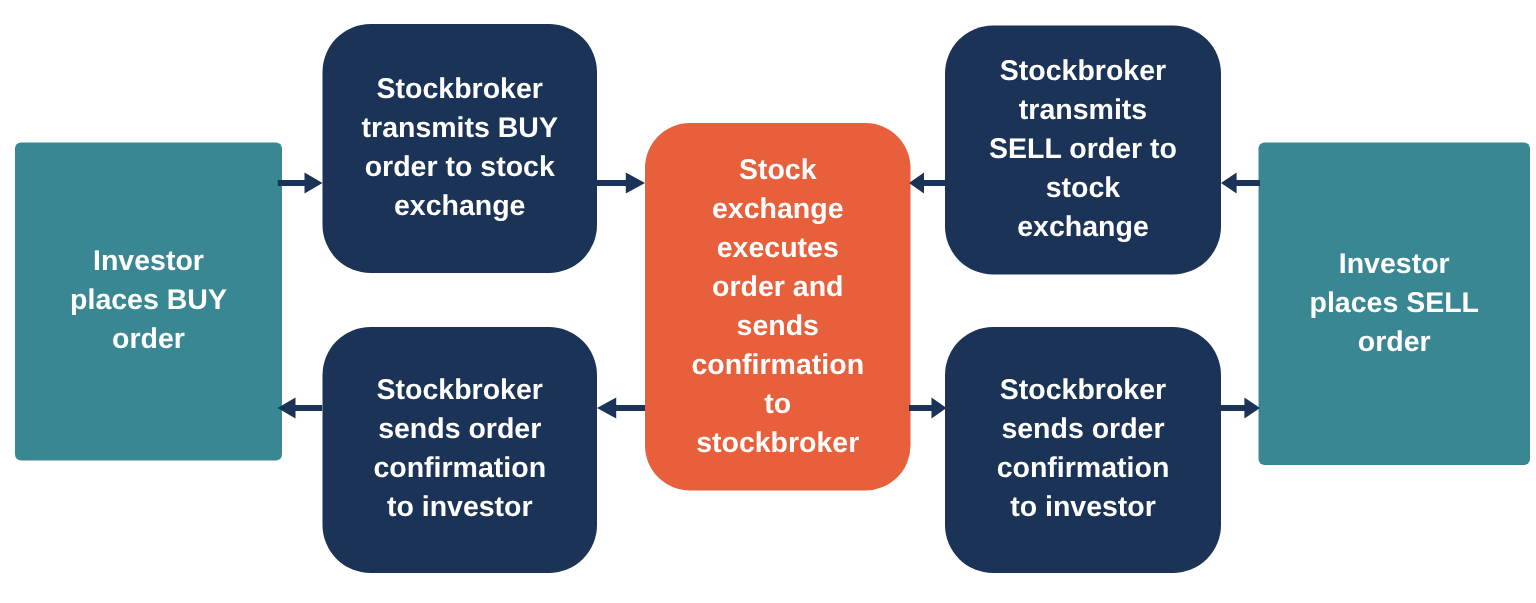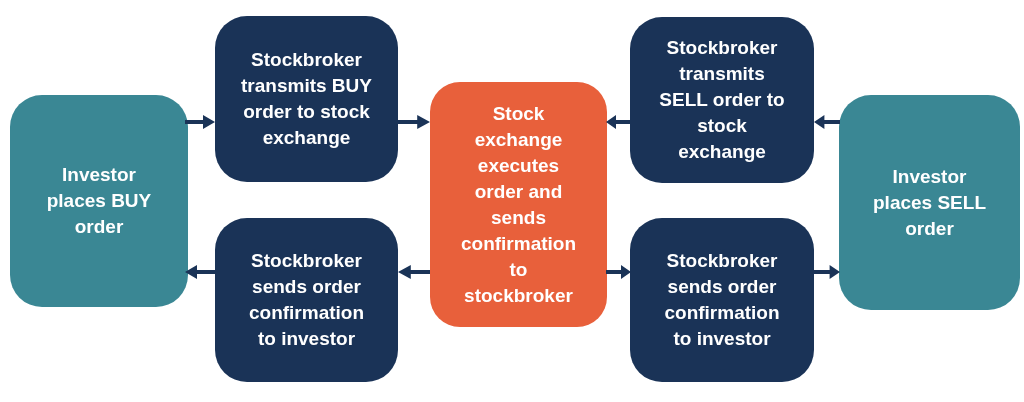--- a/index.html
+++ b/index.html
@@ -18,21 +18,21 @@
     justify-content: center;
     text-align: center;
     color: var(--text, #ffffff);
     font-weight: bold;
     font-size: 19px;
     line-height: 26px;
     white-space: pre-line;
     box-sizing: border-box;
     padding: 8px;
   }
-  .node.teal   { background: var(--teal, #3A8794);   border-radius: 32px; }
+  .node.teal   { background: var(--teal, #3A8794);   border-radius: 4px; }
   .node.navy   { background: var(--navy, #1A3357);   border-radius: 32px; }
   .node.orange { background: var(--orange, #E8603B); border-radius: 30px; }
 
   #investor-buy          { left: 10px;  top: 95px;  width: 178px; height: 212px; }
   #broker-buy-transmit   { left: 215px; top: 16px;  width: 183px; height: 166px; }
   #exchange              { left: 430px; top: 82px;  width: 177px; height: 245px; }
   #broker-sell-transmit  { left: 630px; top: 17px;  width: 184px; height: 166px; }
   #investor-sell         { left: 839px; top: 95px;  width: 181px; height: 215px; }
   #broker-buy-confirm    { left: 215px; top: 218px; width: 183px; height: 164px; }
   #broker-sell-confirm   { left: 630px; top: 218px; width: 184px; height: 164px; }

